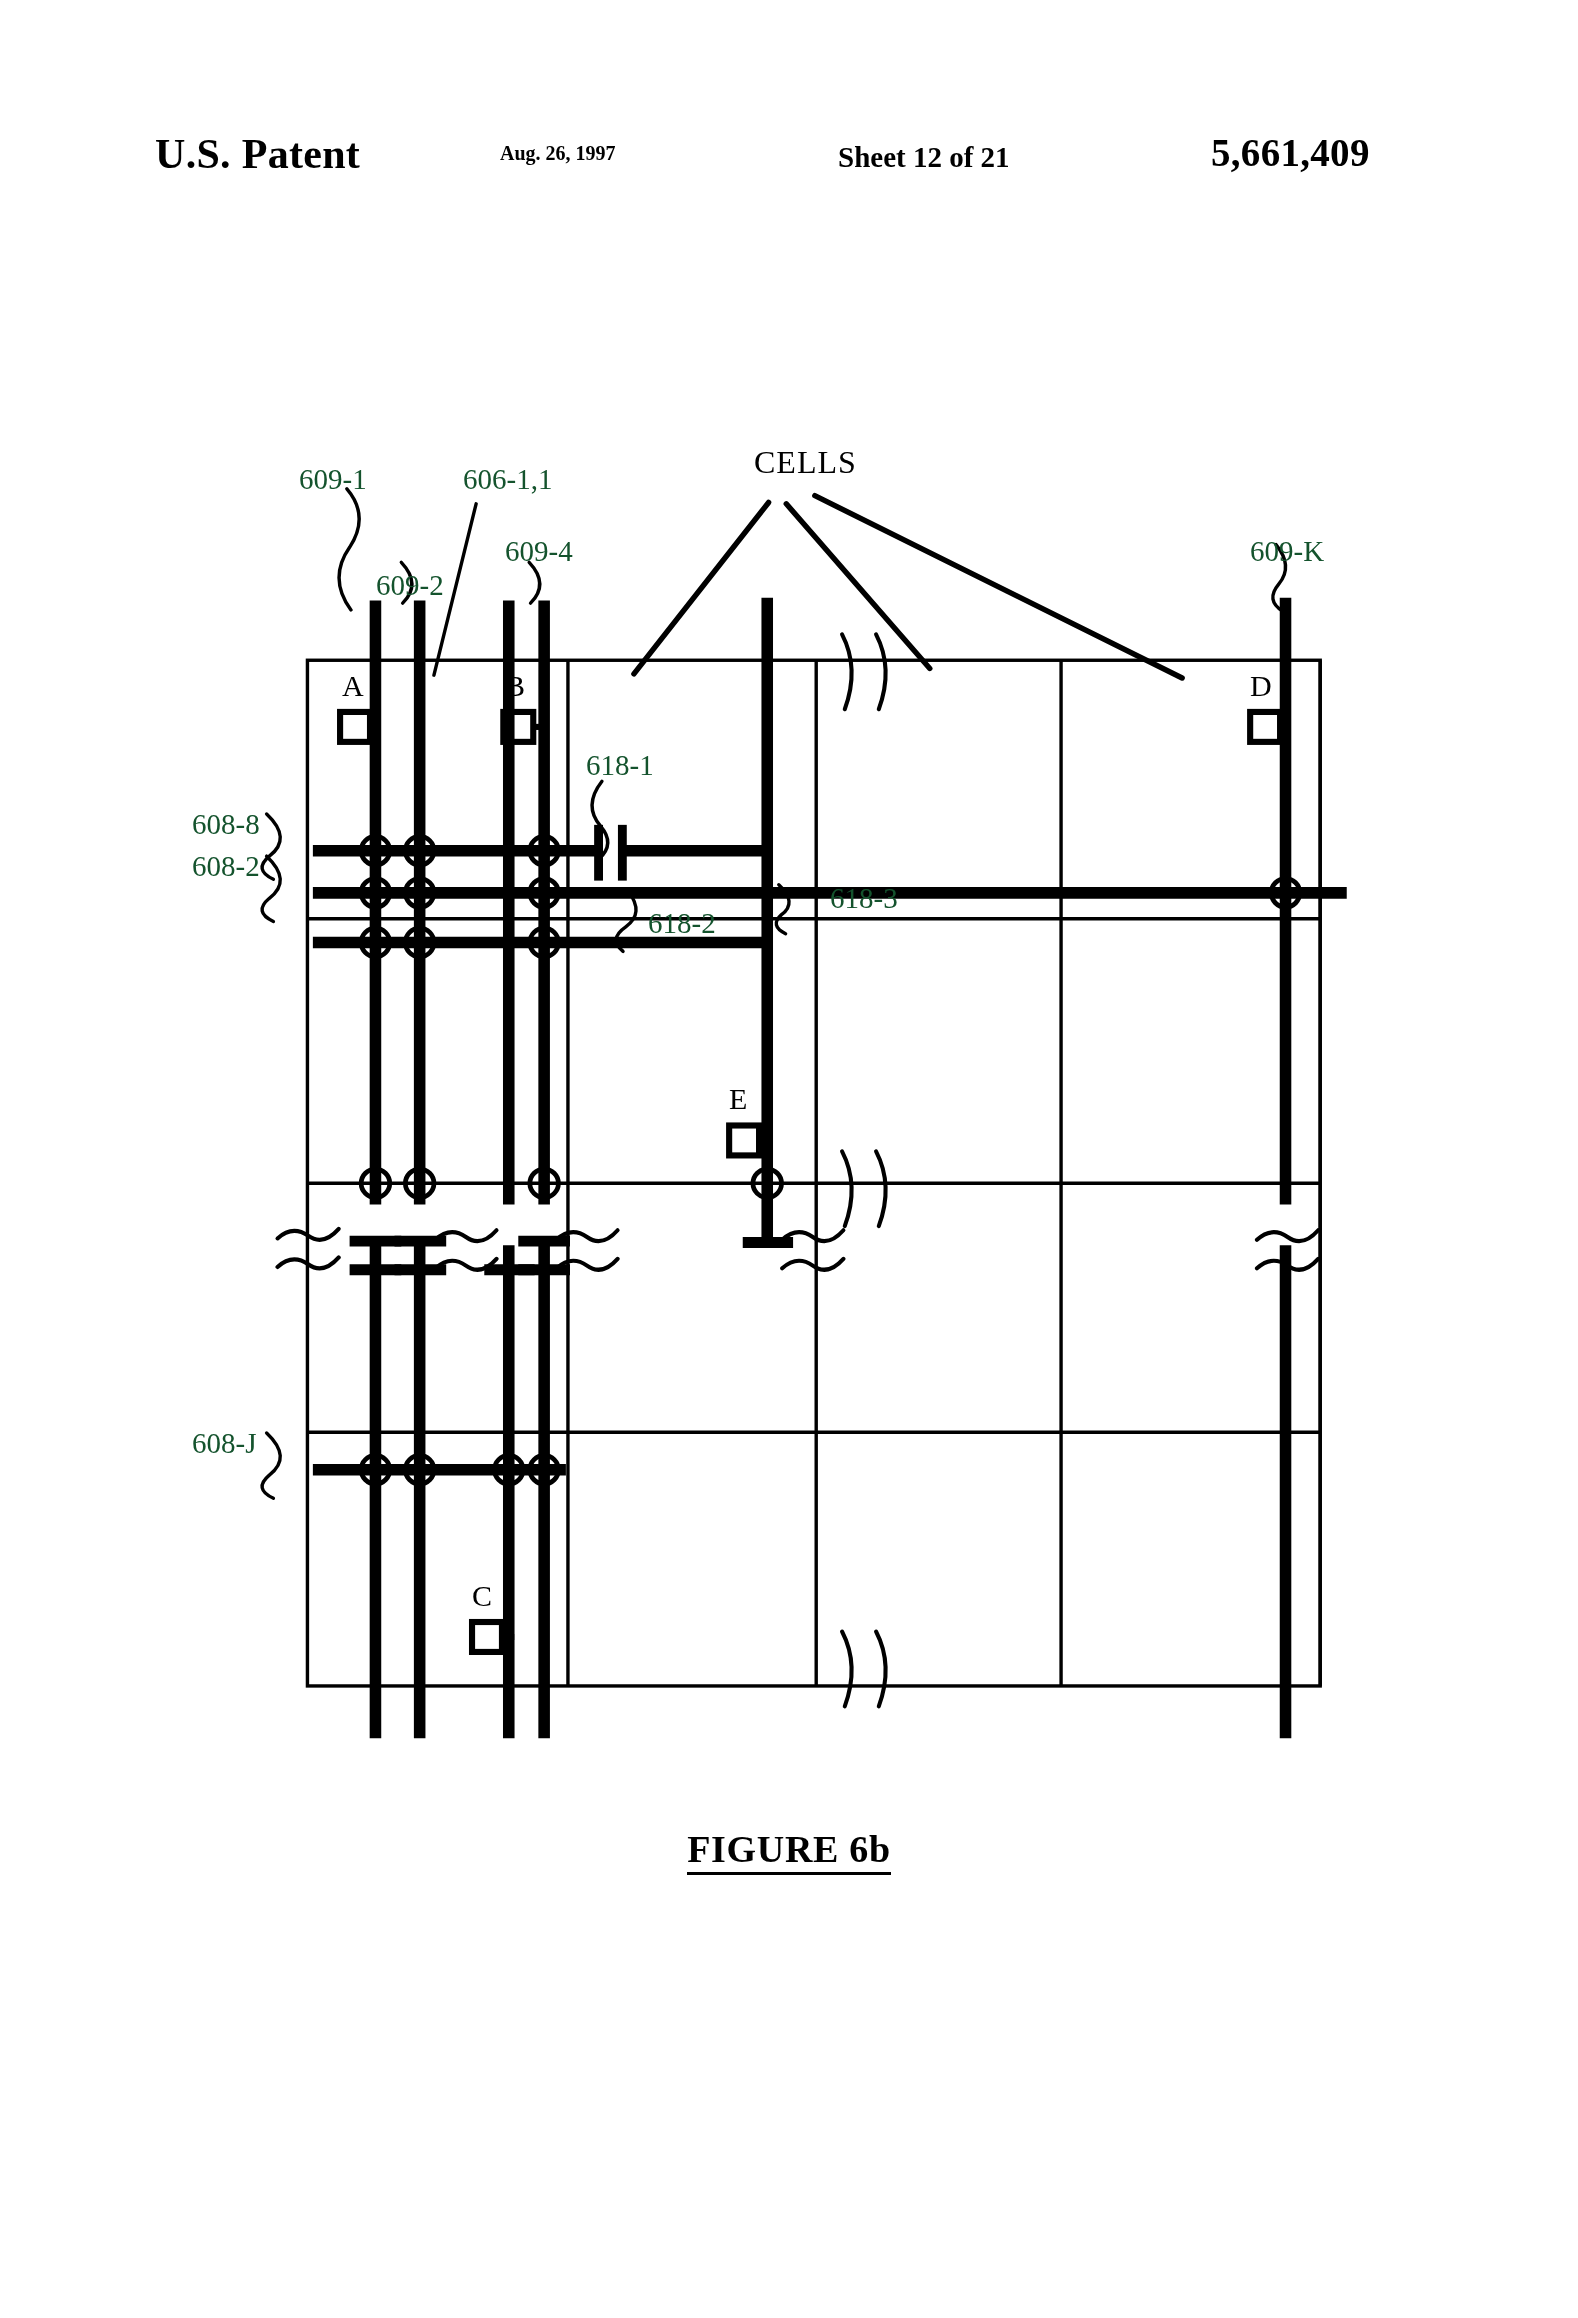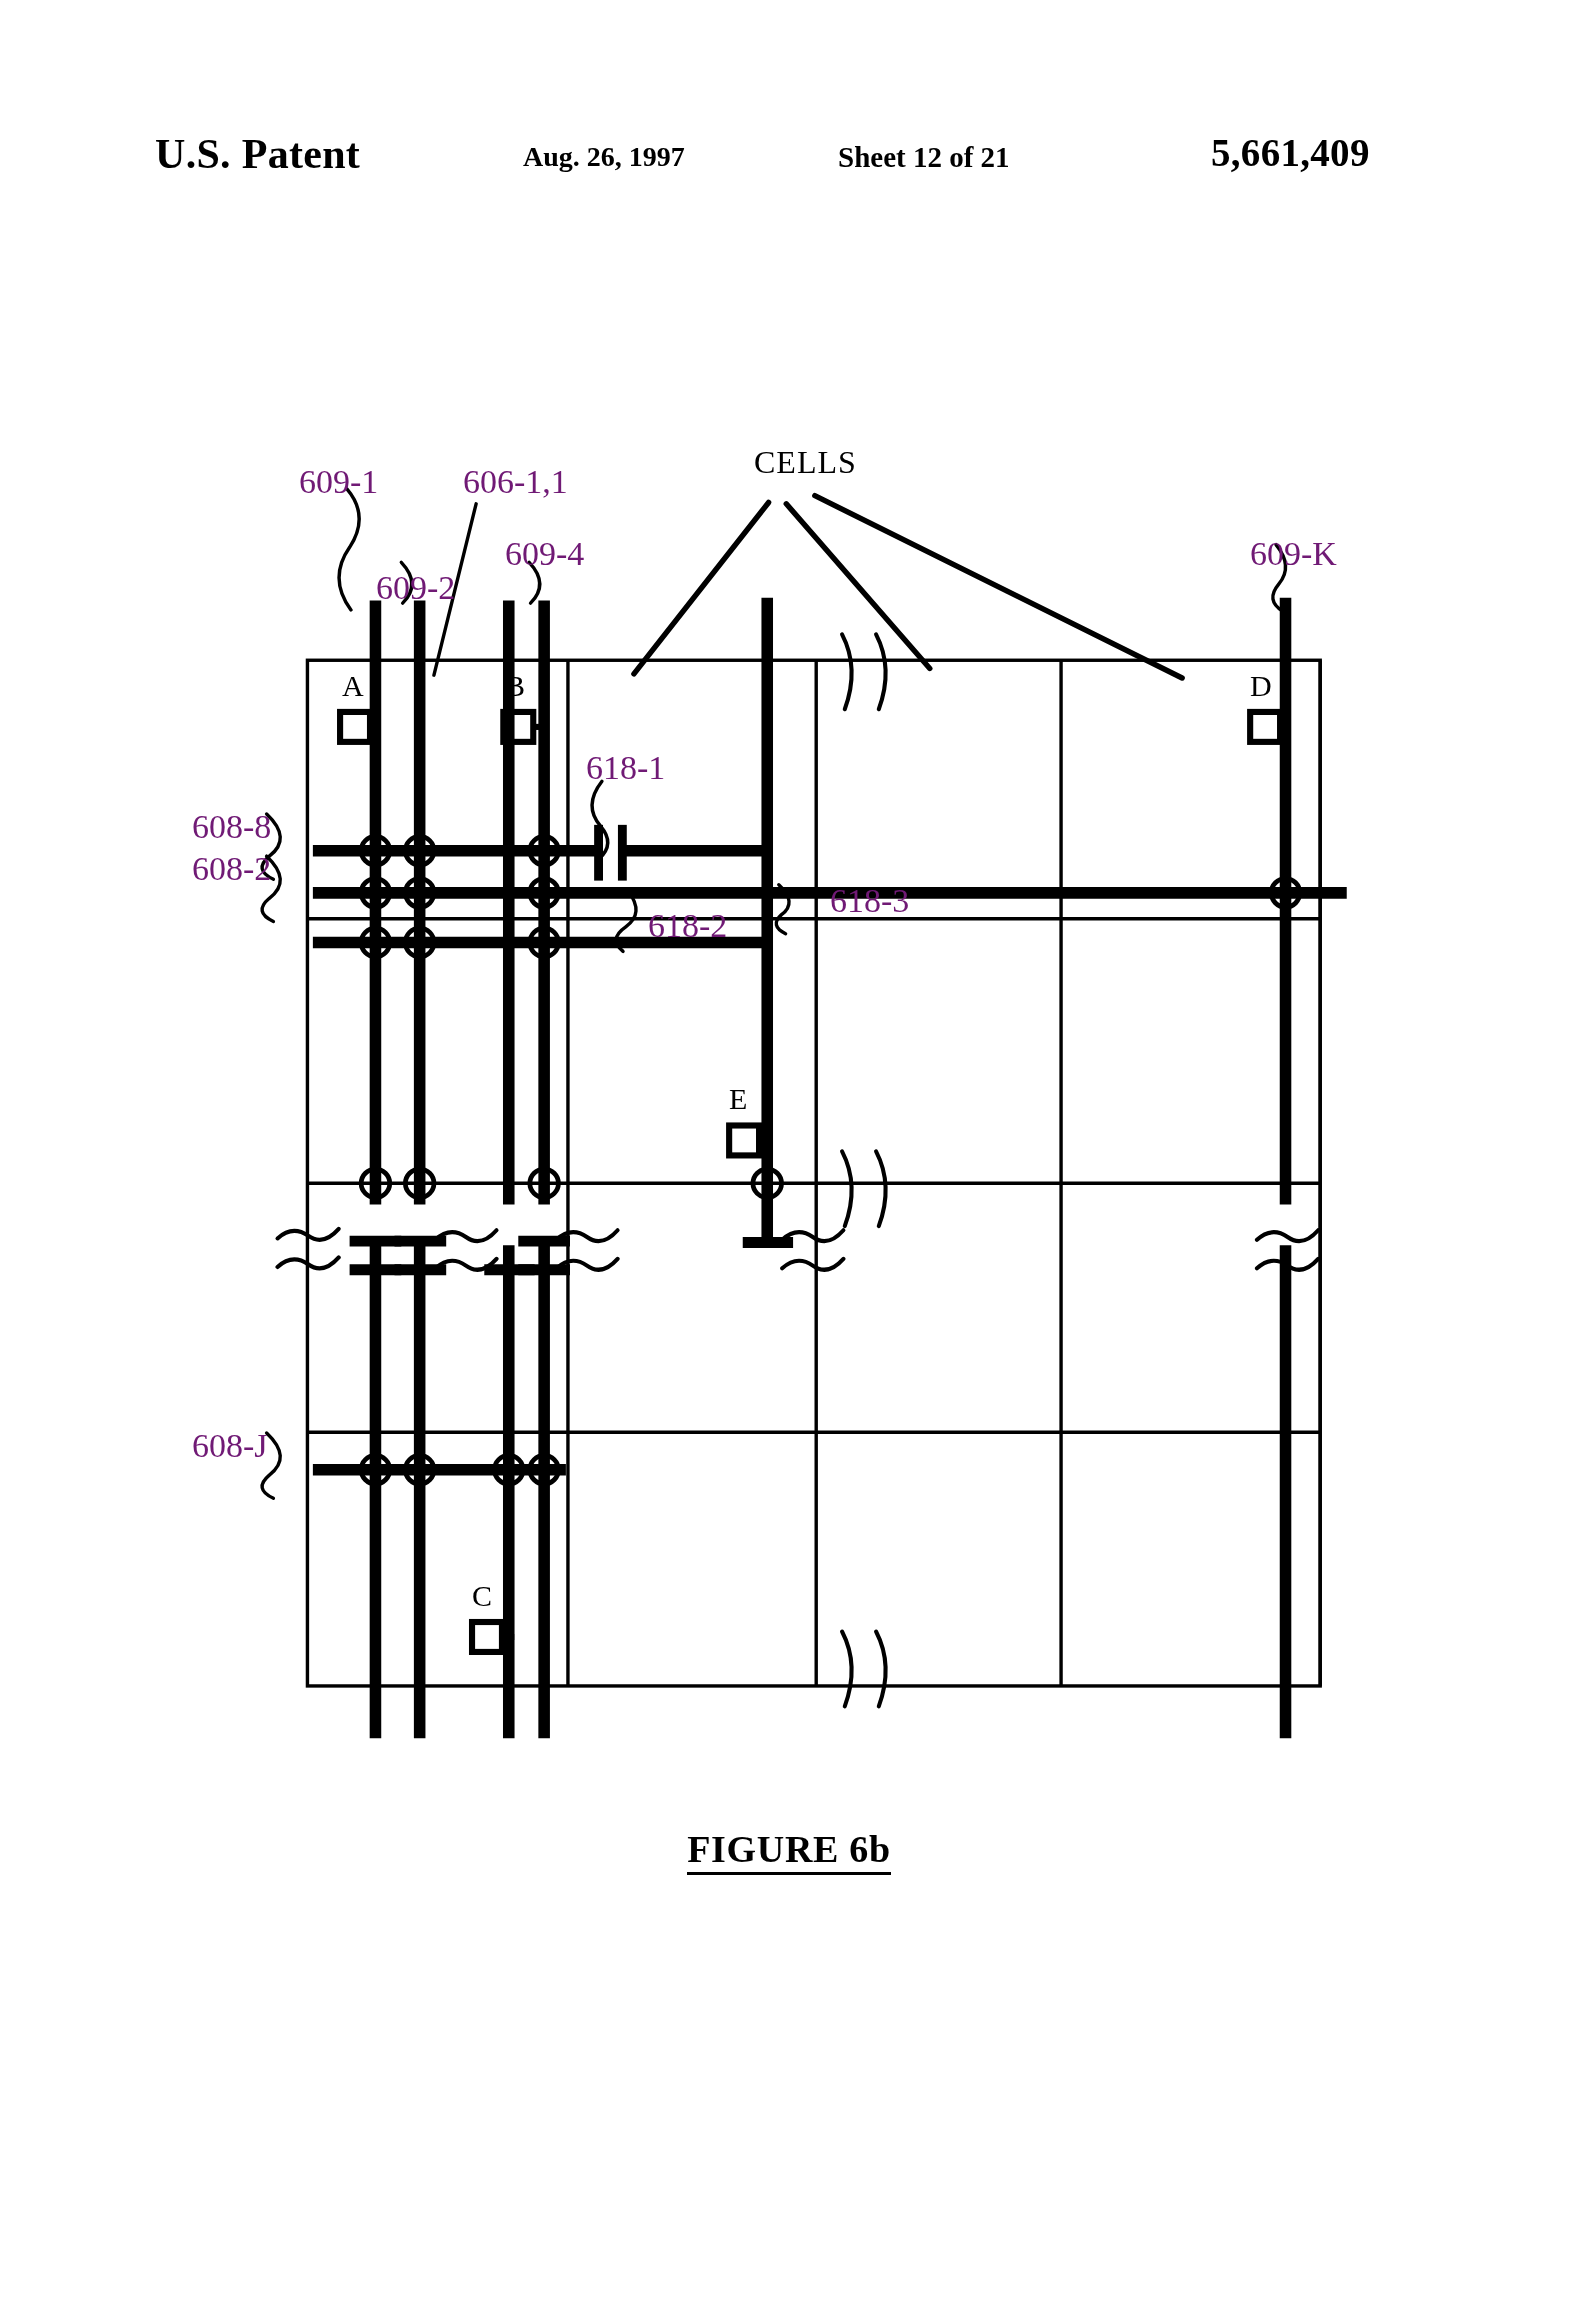--- a/index.html
+++ b/index.html
@@ -31,23 +31,23 @@
     white-space: nowrap;
     line-height: 1;
   }
   .ph-title {
     left: 155px;
     top: 0px;
     font-size: 42px;
     letter-spacing: 0.3px;
   }
   .ph-date {
-    left: 523px;
+    left: 500px;
     top: 9.5px;
-    font-size: 28px;
+    font-size: 20px;
   }
   .ph-sheet {
     left: 838px;
     top: 9.5px;
     font-size: 29px;
   }
   .ph-number {
     left: 1211px;
     top: 0px;
     font-size: 39px;
@@ -80,24 +80,24 @@
   }
   .figure-caption span {
     border-bottom: 3.4px solid #000;
     padding-bottom: 2px;
   }
 
   
   .ref {
     position: absolute;
     font-family: "Liberation Serif", serif;
-    font-size: 34px;
+    font-size: 29px;
     line-height: 1;
     white-space: nowrap;
-    color: #701a75;
+    color: #14532d;
   }
   .cellmark {
     position: absolute;
     font-family: "Liberation Serif", serif;
     font-size: 30px;
     line-height: 1;
     white-space: nowrap;
     color: #000;
   }
   .cells-label {

